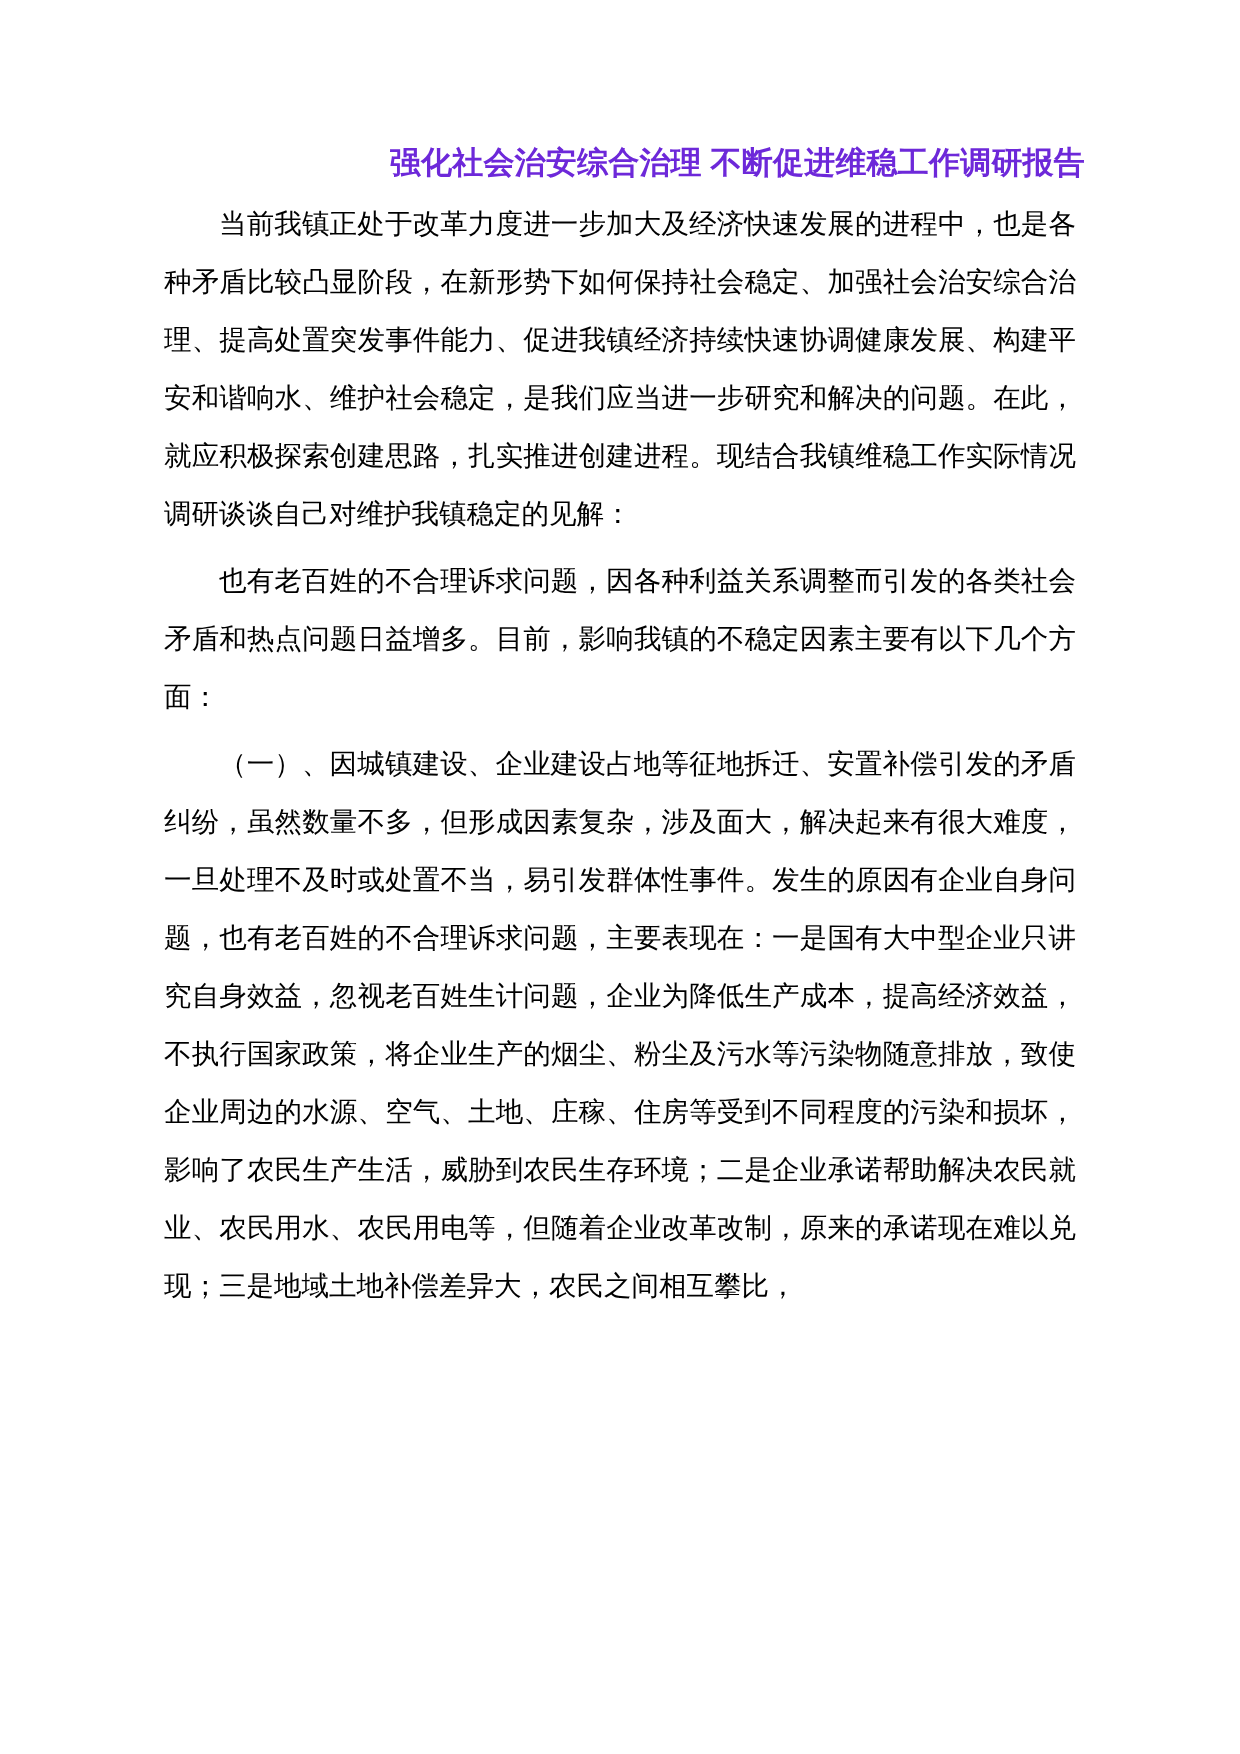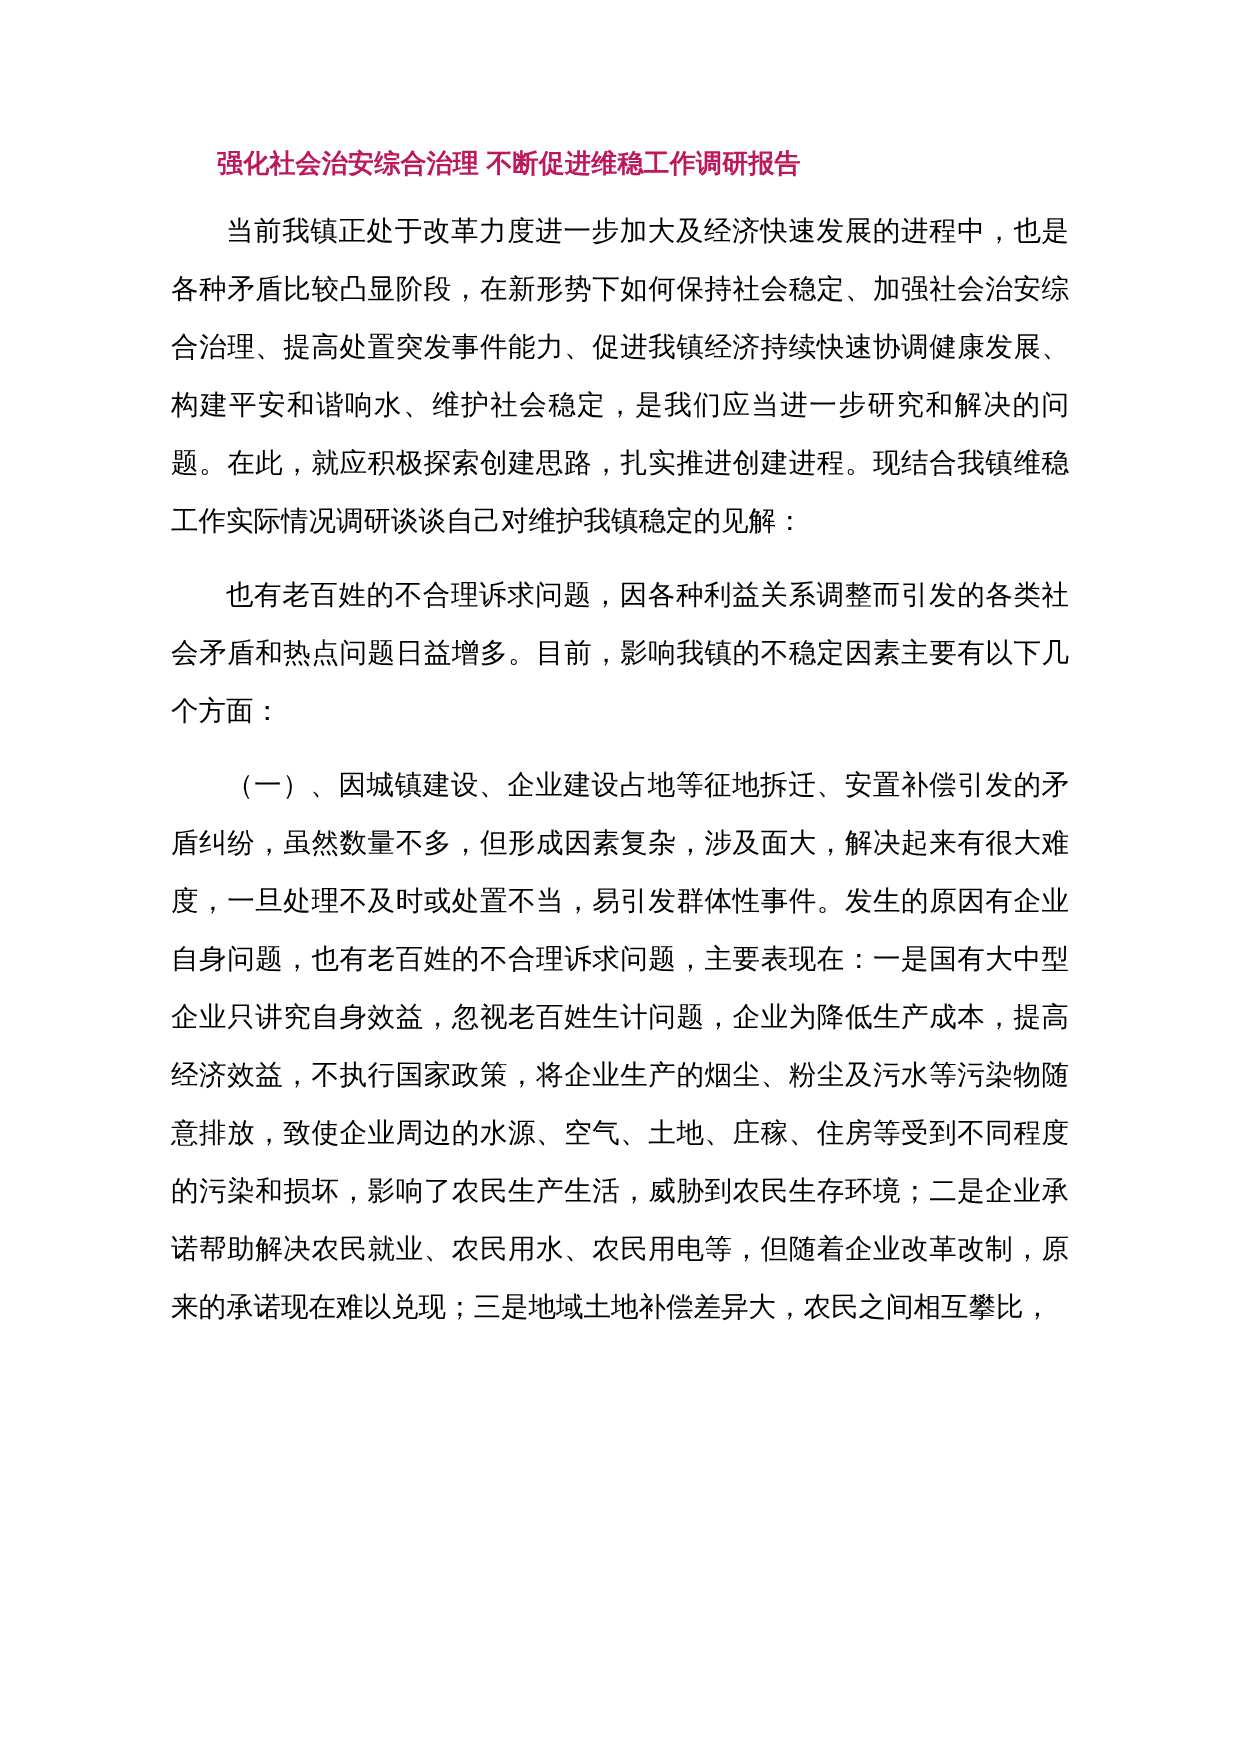--- a/index.html
+++ b/index.html
@@ -22,38 +22,38 @@
   .doc-body {
     position: absolute;
     left: 155px;
     top: 140px;
     width: 930px;
   }
 
   .doc-title {
     font-family: "Liberation Sans", "DejaVu Sans", sans-serif;
     font-weight: bold;
-    font-size: 26px;
+    font-size: 31px;
     line-height: 46px;
-    color: #be185d;
-    text-align: left;
+    color: #6d28d9;
+    text-align: right;
     letter-spacing: 0.2px;
     margin: 0 0 6px 62px;
     white-space: nowrap;
   }
 
   .para {
     font-family: "Liberation Sans", "DejaVu Sans", sans-serif;
     font-size: 27.5px;
     line-height: 58px;
     color: #000000;
     text-align: justify;
     text-align-last: left;
     text-justify: inter-character;
-    margin: 16px;
+    margin: 9px;
     letter-spacing: 0px;
     word-break: break-all;
   }
 
   .para + .para {
     margin-top: 0px;
   }
 
   .indent {
     text-indent: 2em;

